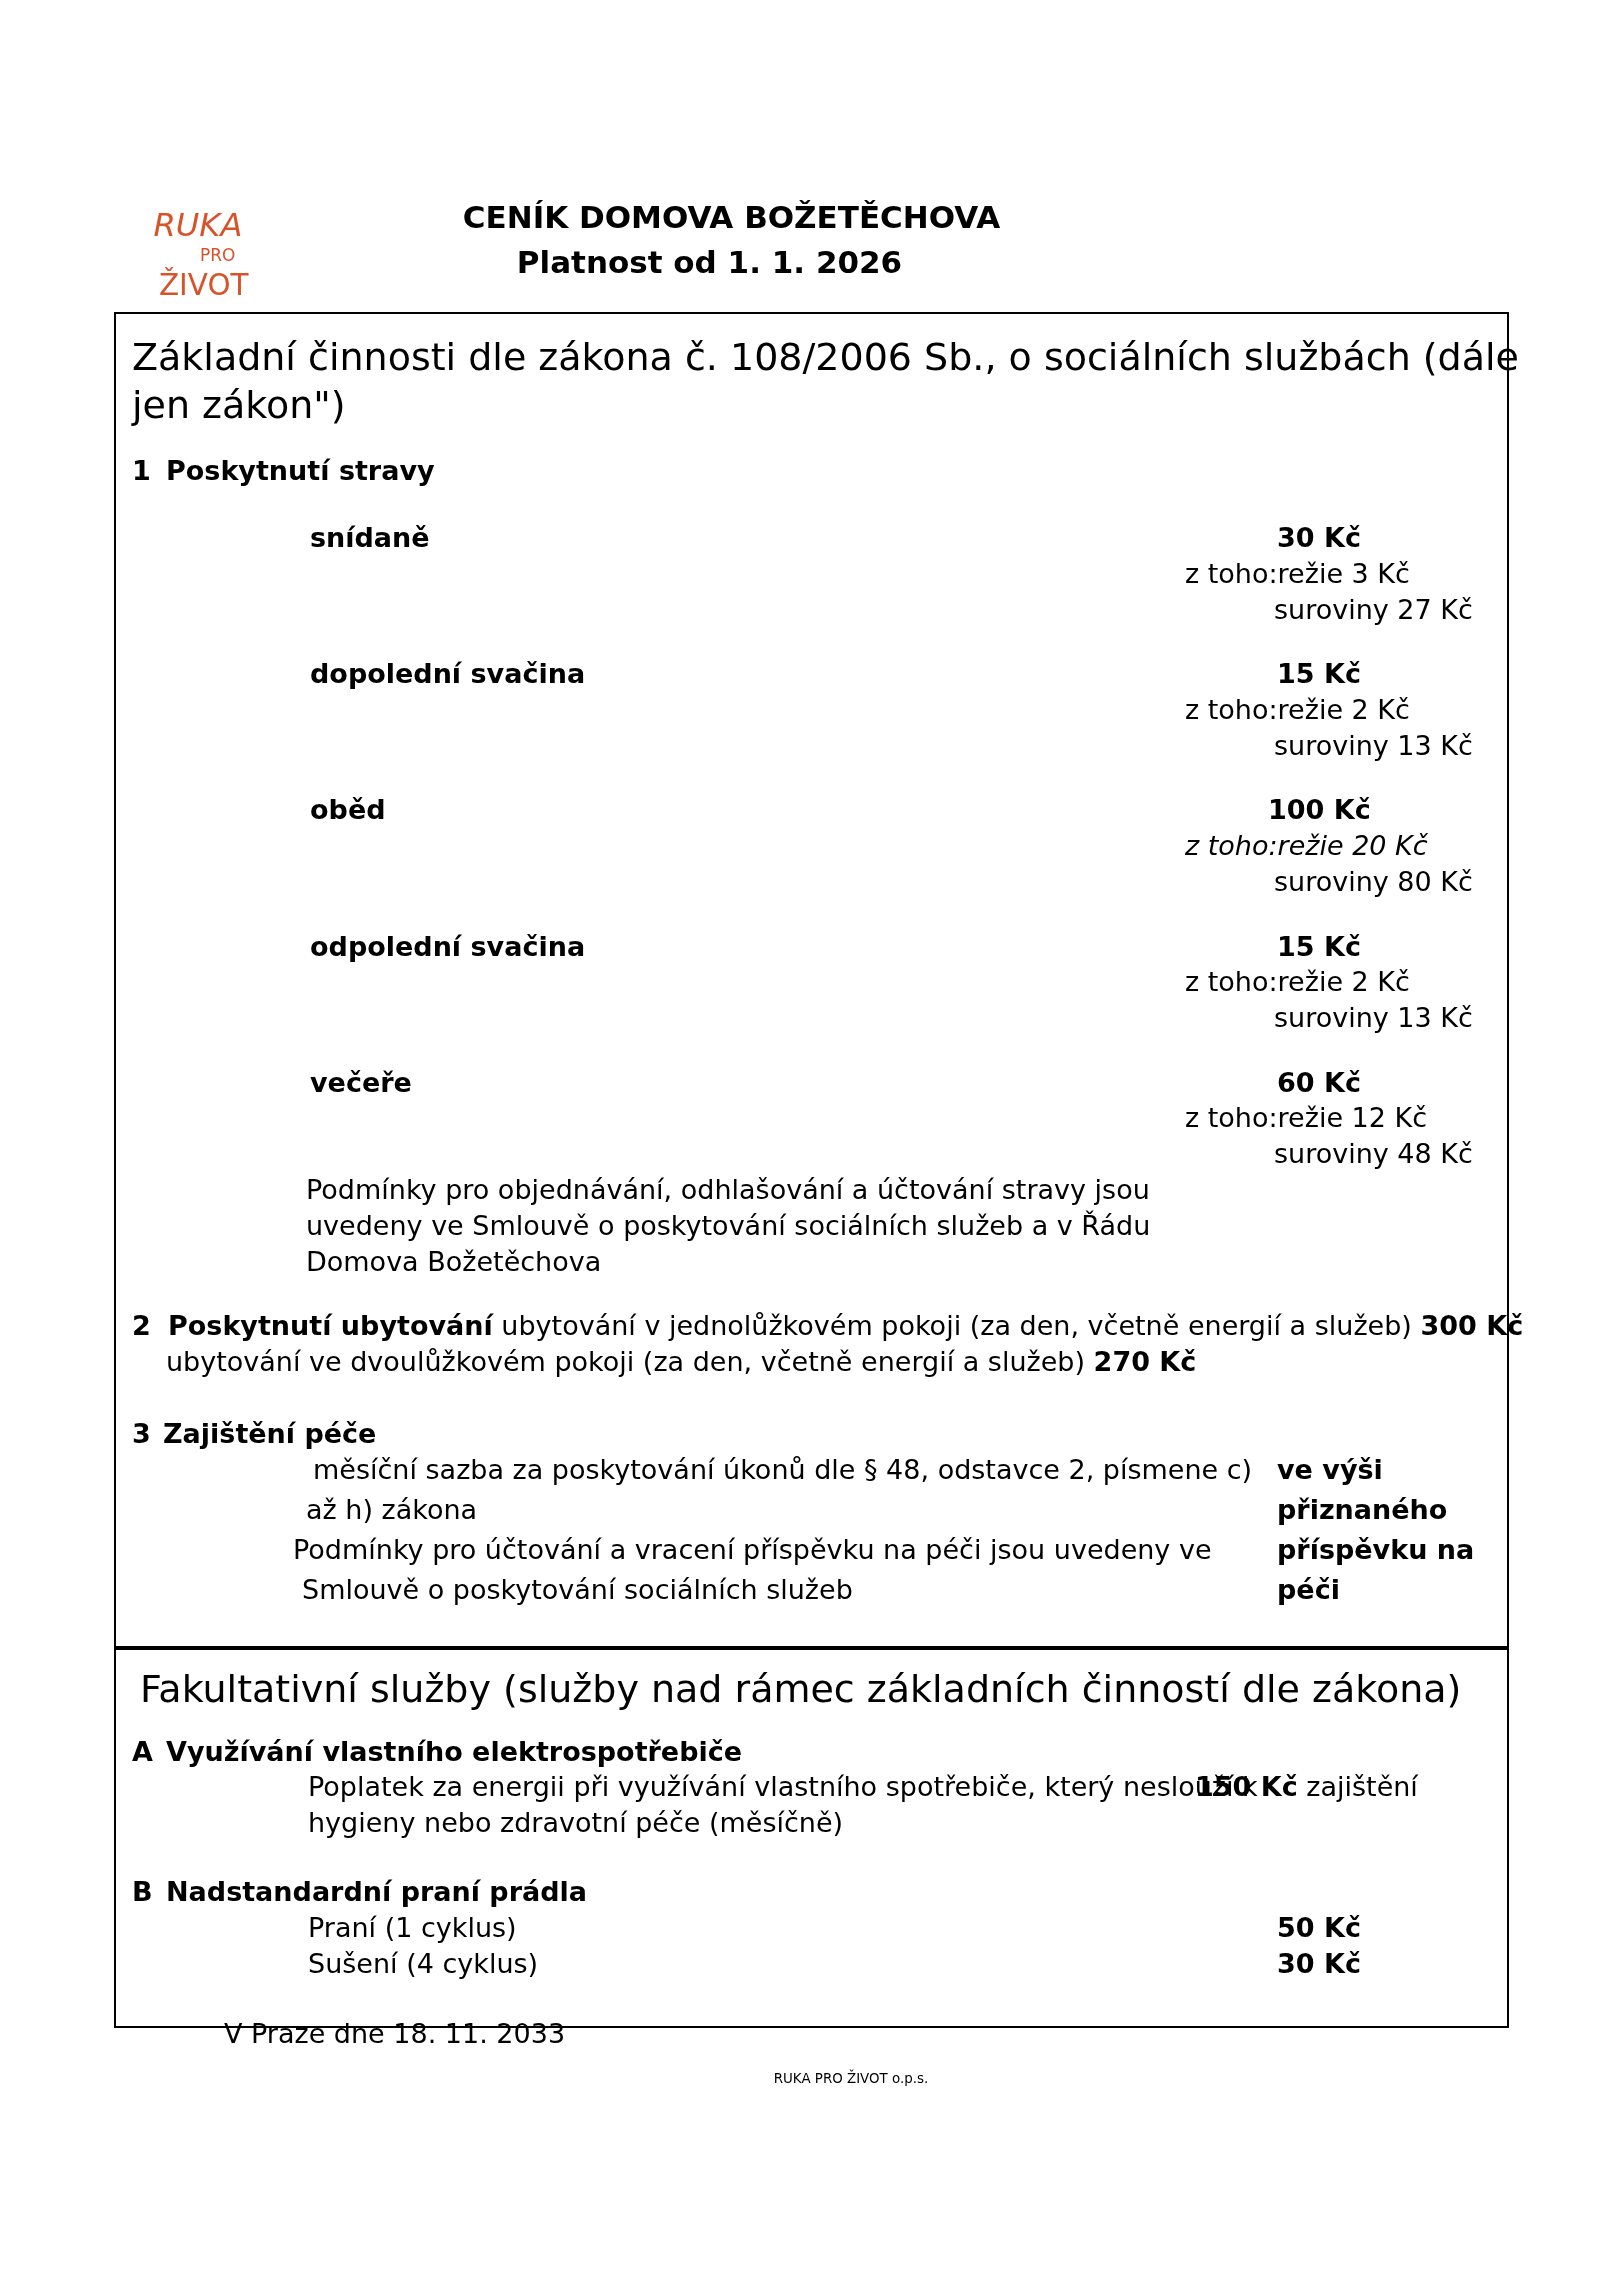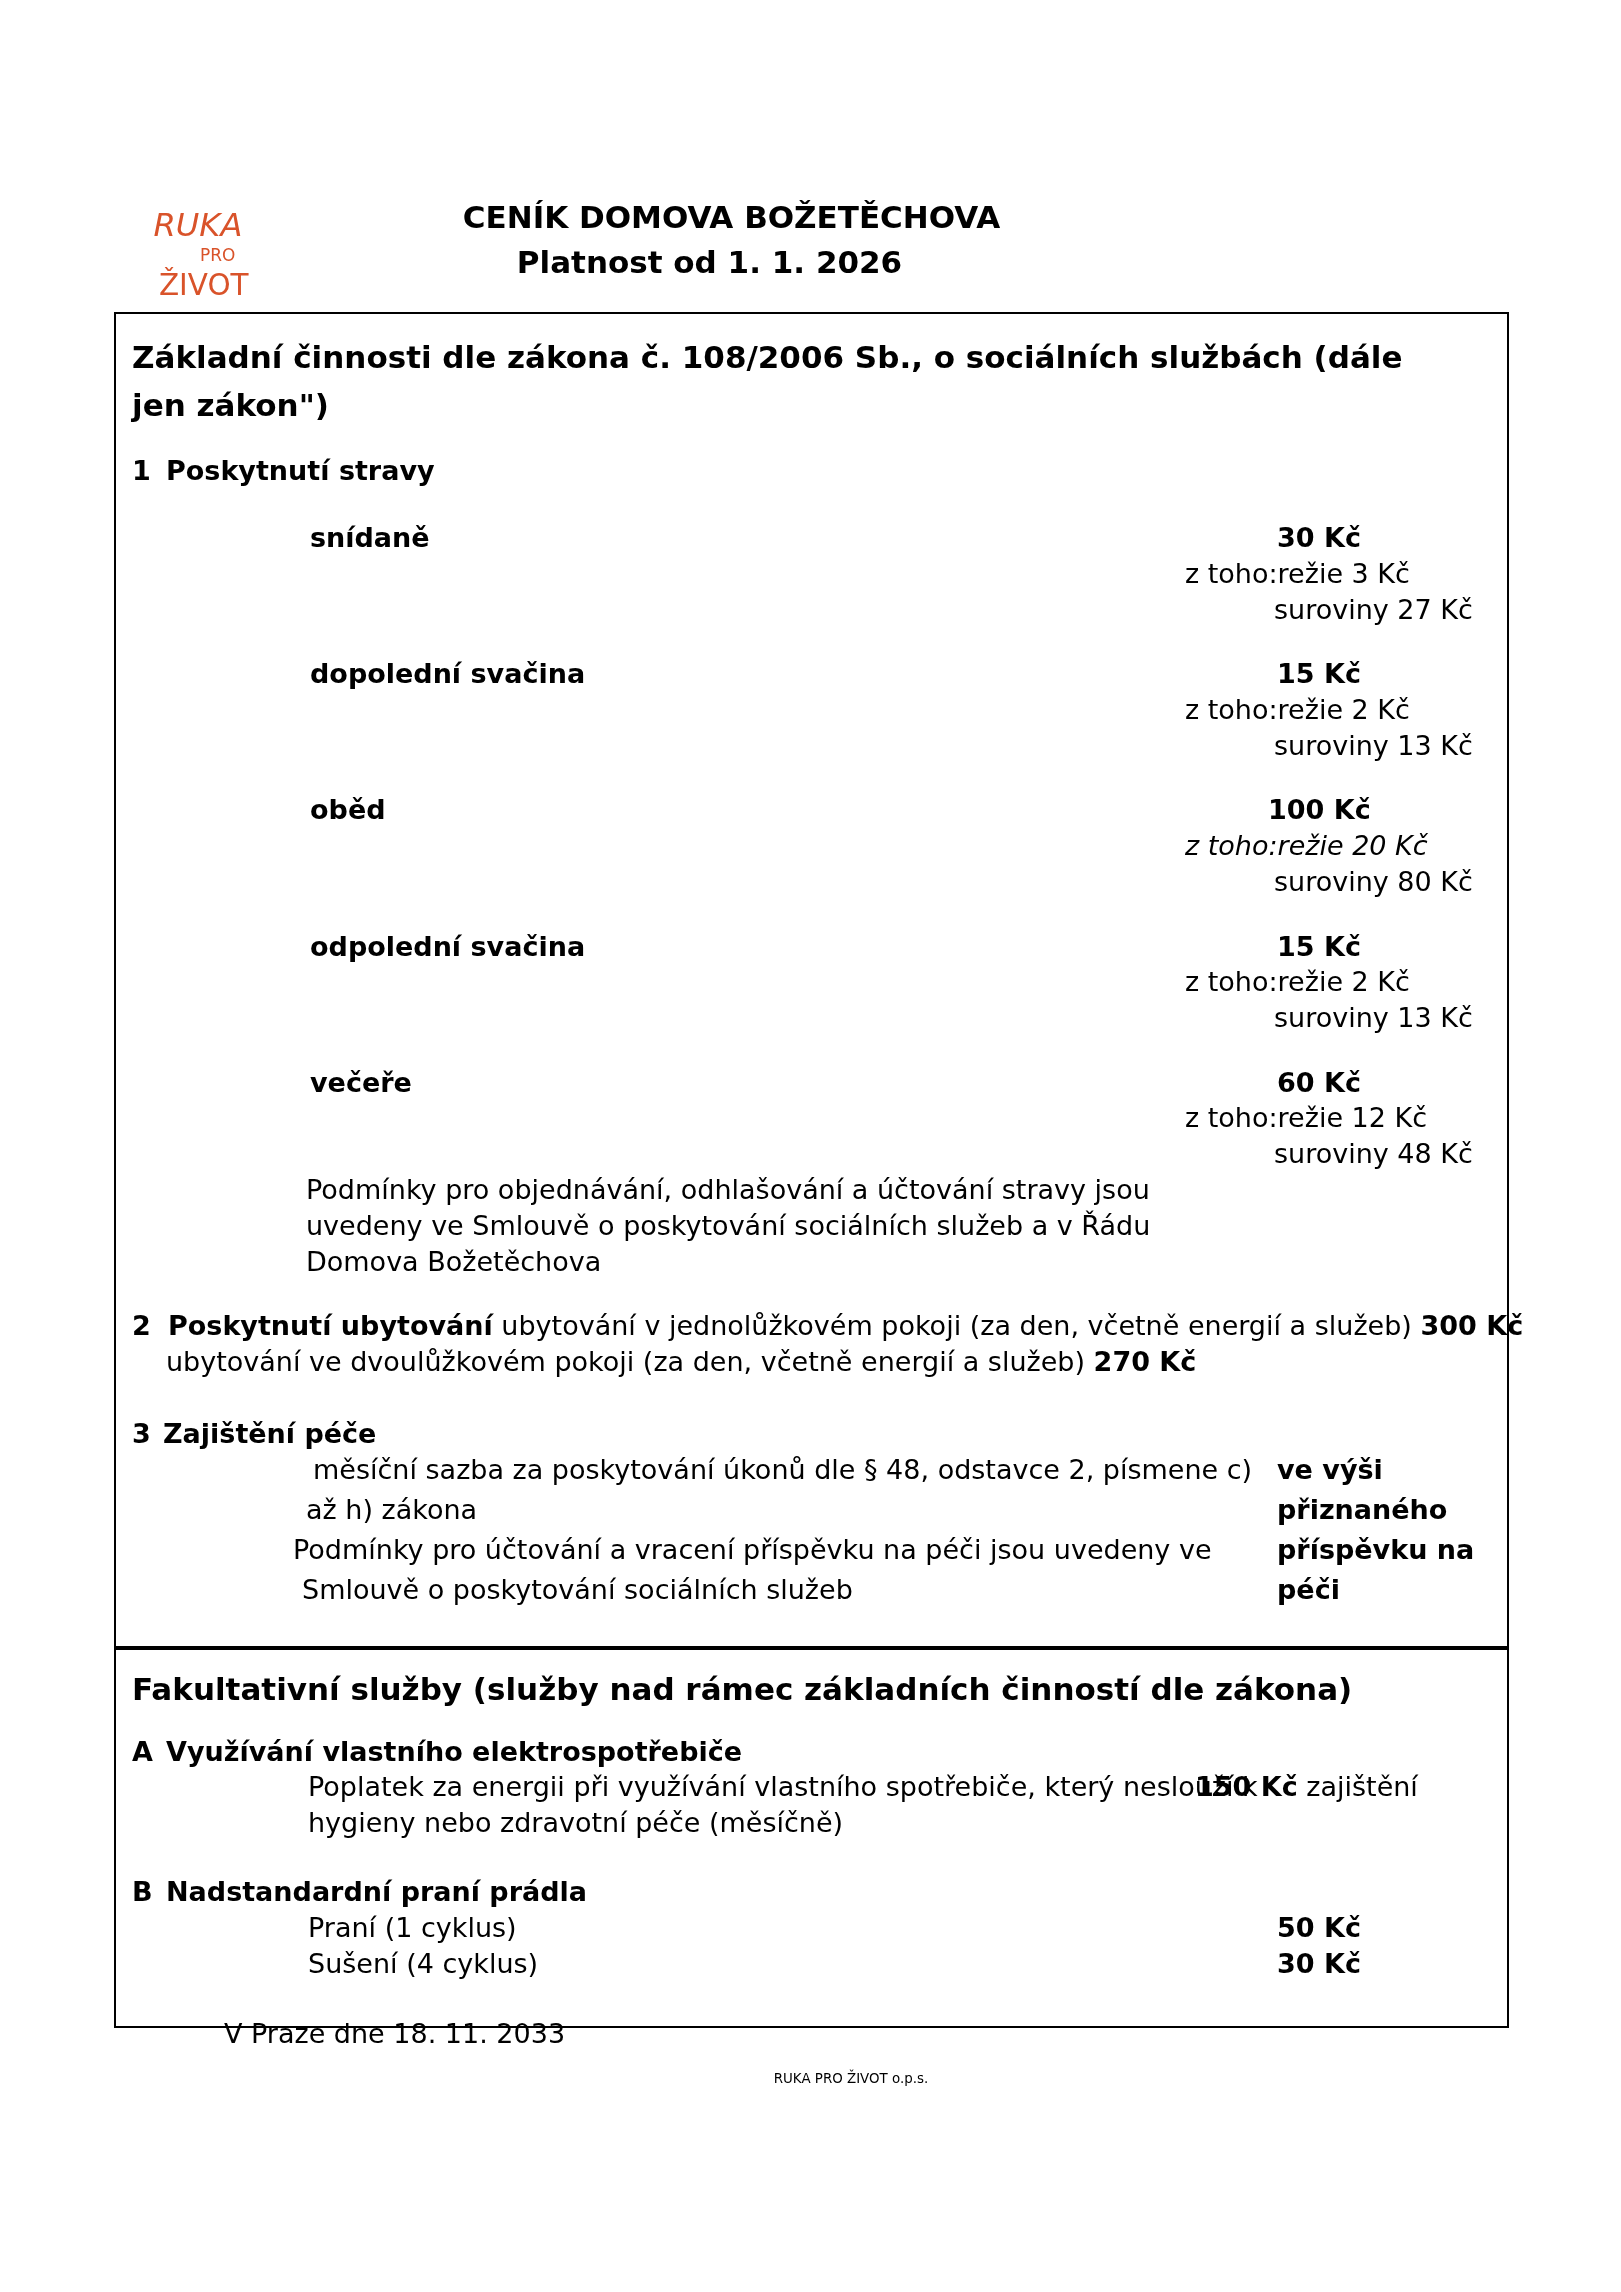--- a/index.html
+++ b/index.html
@@ -20,21 +20,21 @@
     
     .title { font-size: 31px; font-weight: bold; left: 0; width: 1621px; text-align: center; }
     #doc-title { top: 199px; left: 0; width: 1463px; text-align: center; }
     #doc-validity { top: 244px; left: 0; width: 1419px; text-align: center; }
 
     
     .box { position: absolute; left: 114px; width: 1395px; border: 2.7px solid #000; }
     #box-basic { top: 312px; height: 1338px; }
     #box-optional { top: 1646px; height: 382px; }
 
-    .h2 { font-size: 31px; font-weight: bold; line-height: 48px; }
+    .h2 { font-size: 38px; font-weight: normal; line-height: 48px; }
     .h3 { font-size: 27px; font-weight: bold; }
     .txt { font-size: 27px; }
     .sm { font-size: 13.4px; }
   </style>
 </head>
 <body>
 
 <div class="logo">
   <svg viewBox="0 0 130 110">
     <text x="4" y="38" font-family="DejaVu Sans, sans-serif" font-size="36" fill="#d9532a" font-style="italic">RUKA</text>
@@ -100,21 +100,21 @@
 <div class="abs txt" style="left:293px; top:1534px;">Podmínky pro účtování a vracení příspěvku na péči jsou uvedeny ve</div>
 <div class="abs txt" style="left:302px; top:1574px;">Smlouvě o poskytování sociálních služeb</div>
 
 <div class="abs h3" style="left:1277px; top:1454px;">ve výši</div>
 <div class="abs h3" style="left:1277px; top:1494px;">přiznaného</div>
 <div class="abs h3" style="left:1277px; top:1534px;">příspěvku na</div>
 <div class="abs h3" style="left:1277px; top:1574px;">péči</div>
 
 <div class="box" id="box-optional"></div>
 
-<div class="abs h2" style="left:132px; top:1665px;">Fakultativní služby (služby nad rámec základních činností dle zákona)</div>
+<div class="abs h2" style="left:140px; top:1665px;">Fakultativní služby (služby nad rámec základních činností dle zákona)</div>
 
 <div class="abs h3" style="left:132px; top:1736px;">A</div>
 <div class="abs h3" style="left:166px; top:1736px;">Využívání vlastního elektrospotřebiče</div>
 <div class="abs txt" style="left:308px; top:1771px;">Poplatek za energii při využívání vlastního spotřebiče, který neslouží k</div>
 <div class="abs txt" style="left:1195px; top:1771px;">
   <span class="b">150 Kč</span><span> zajištění</span>
 </div>
 <div class="abs txt" style="left:308px; top:1807px;">hygieny nebo zdravotní péče (měsíčně)</div>
 
 <div class="abs h3" style="left:132px; top:1876px;">B</div>

